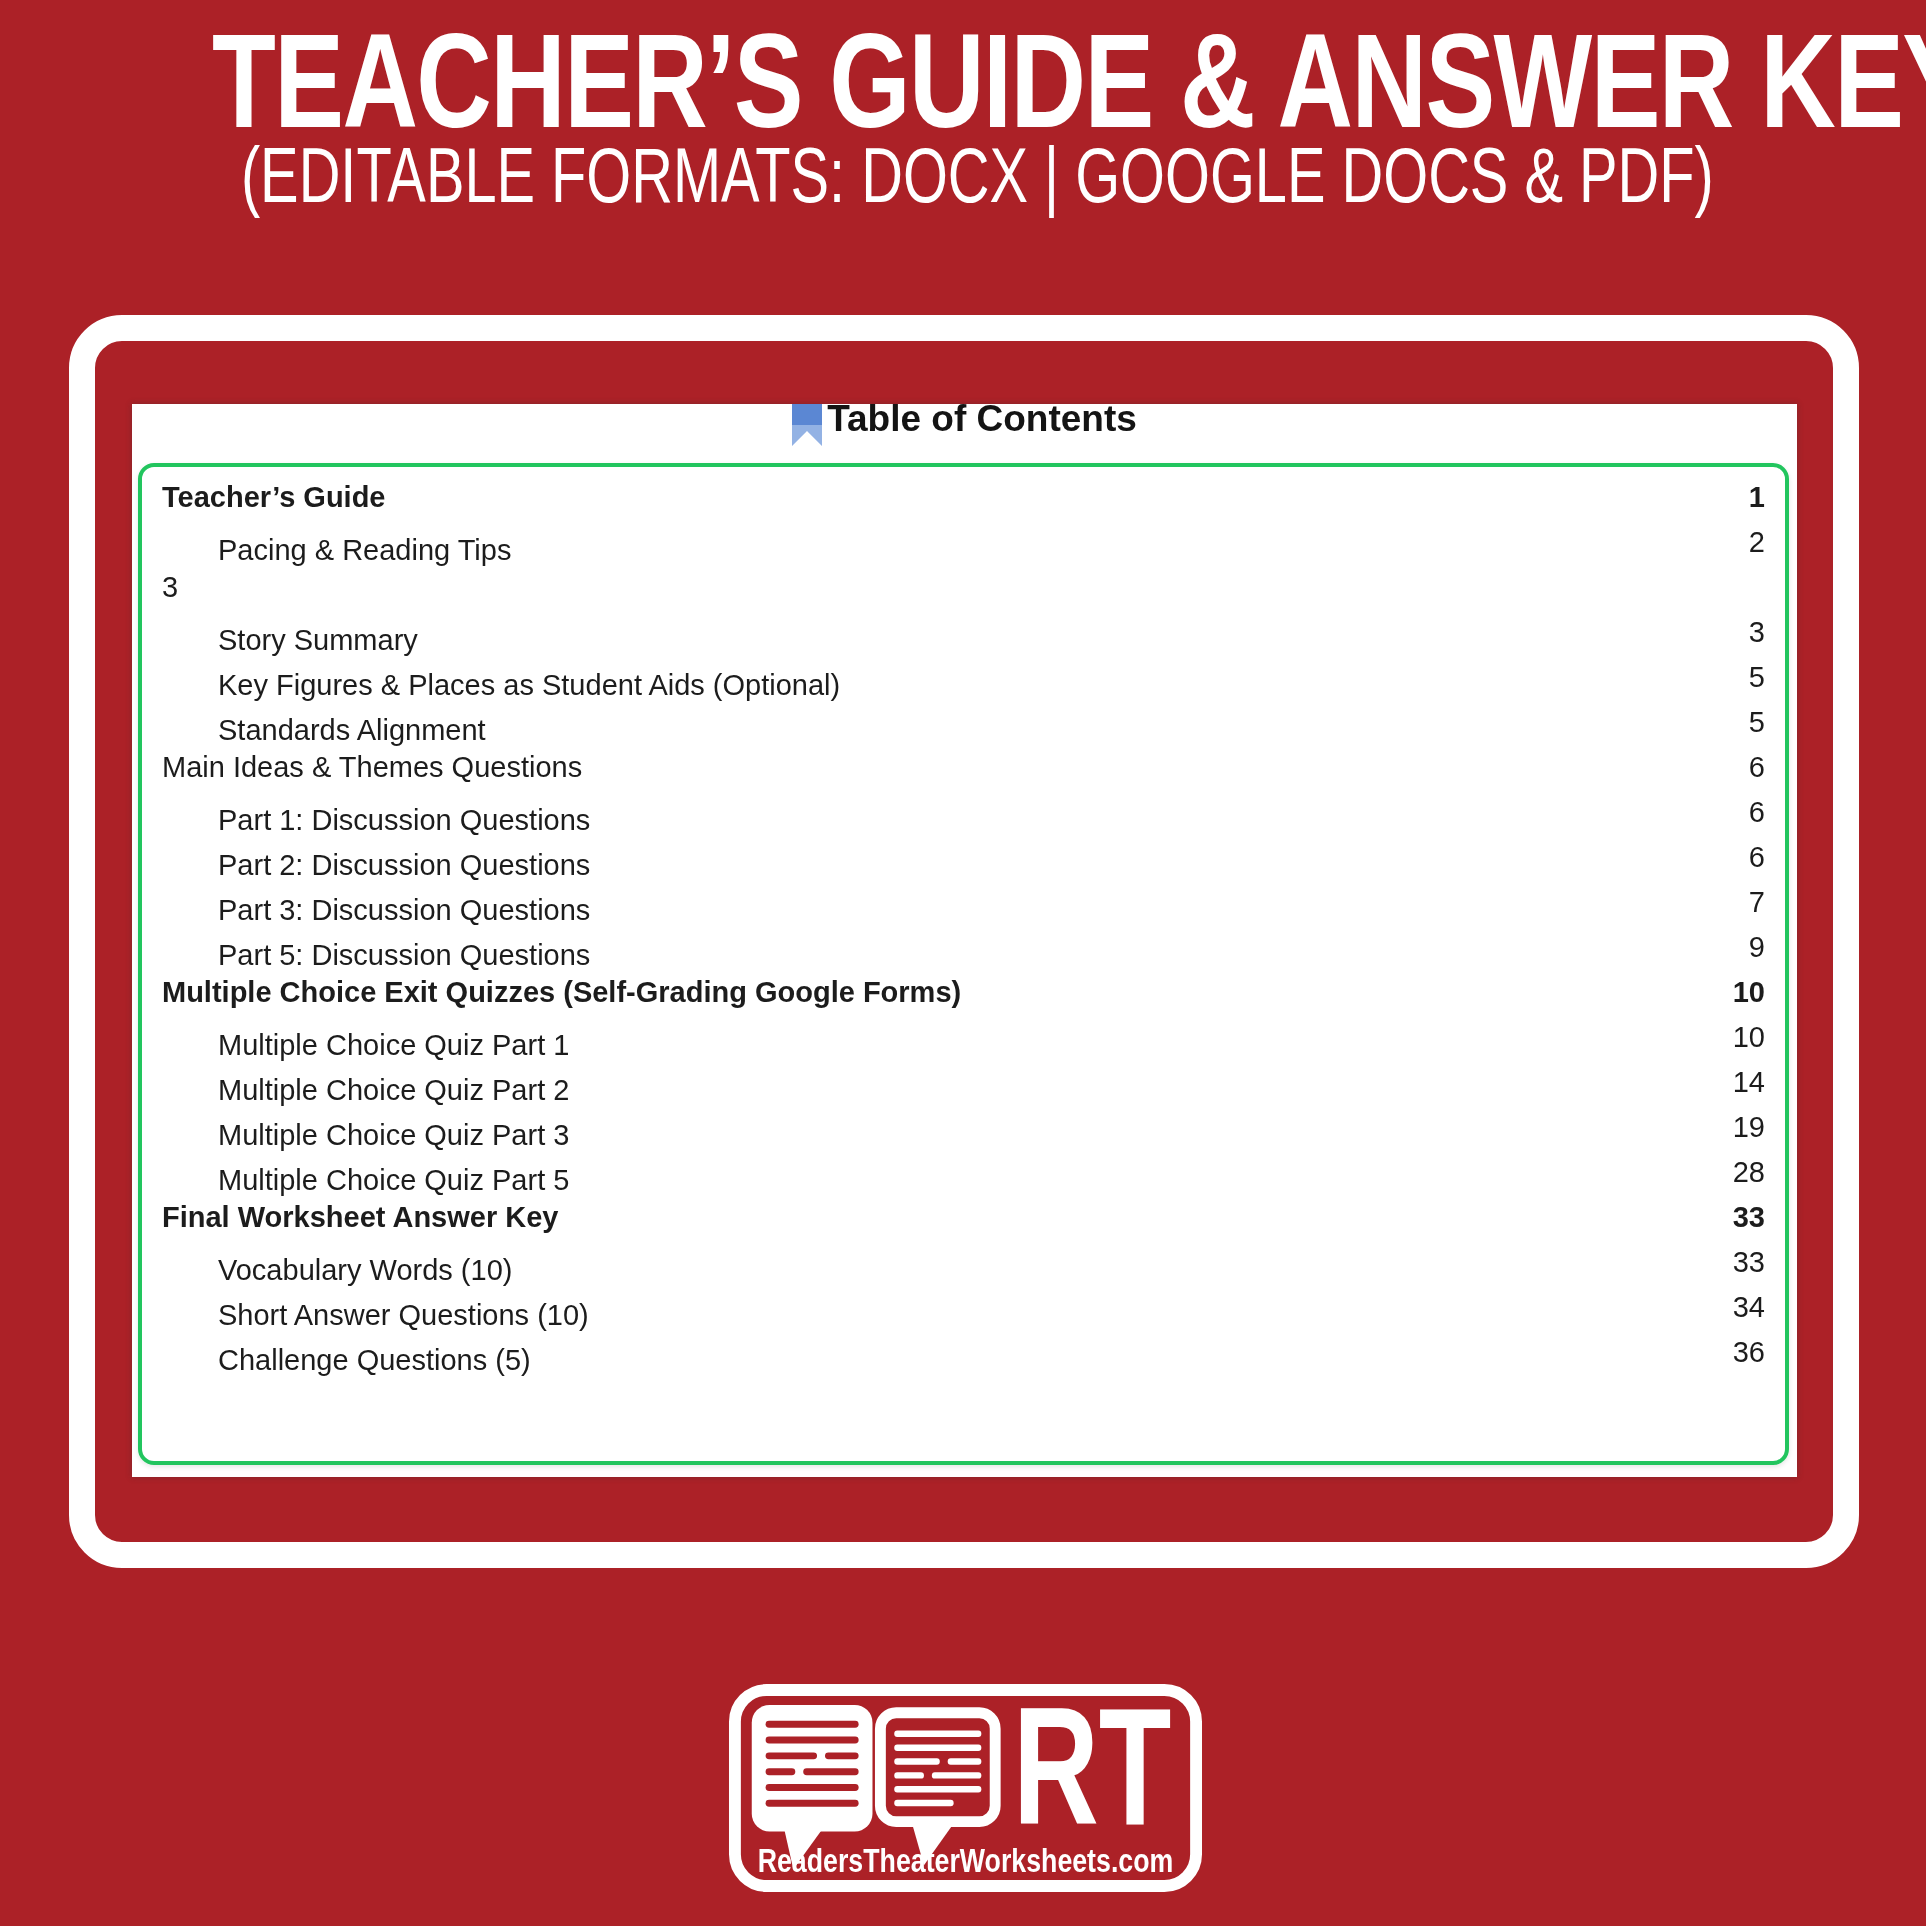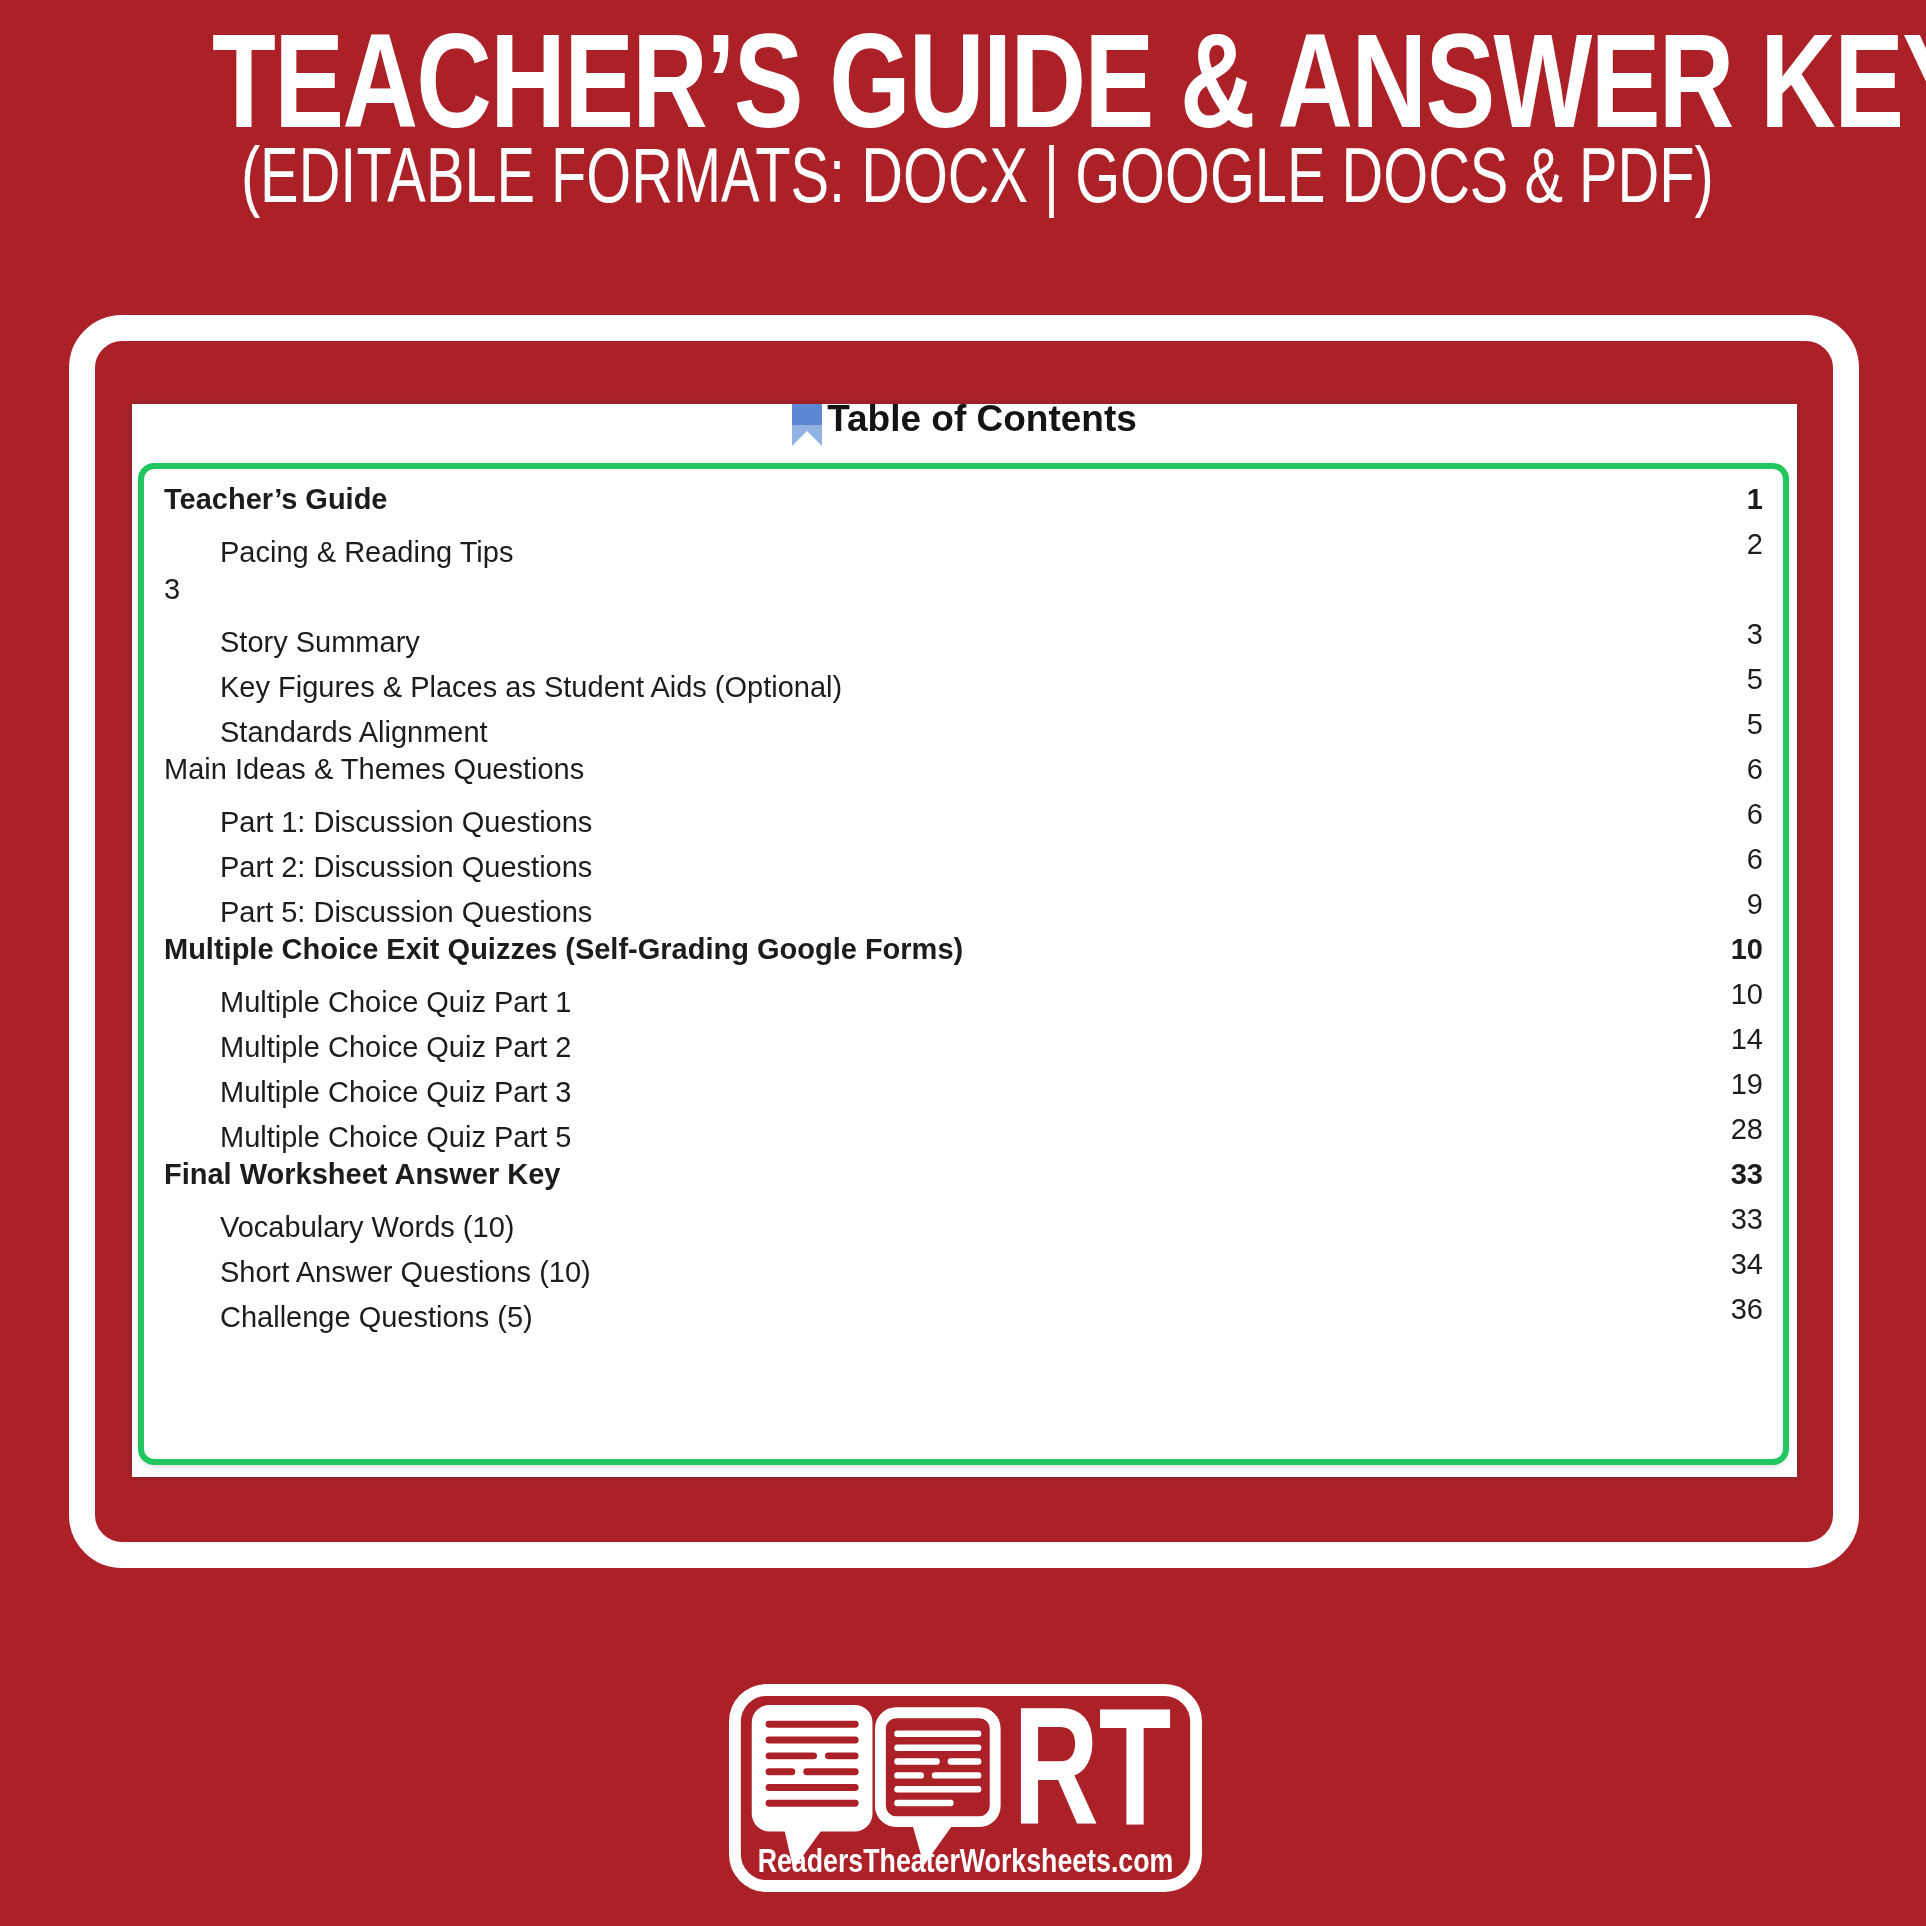--- a/index.html
+++ b/index.html
@@ -43,21 +43,21 @@
     display:flex; justify-content:center; align-items:flex-start;
   }
   .bookmark-wrap { width:30px; height:48px; margin-top:2px; margin-right:5px; flex:0 0 auto; }
   .doc-heading {
     font-size:37px; font-weight:bold; color:#141414; line-height:1.25;
   }
 
   .toc-box {
     position:absolute; left:6px; top:59px; width:1651px; height:1002px;
     box-sizing:border-box;
-    border:6px solid #22c55e; border-radius:16px;
+    border:4px solid #22c55e; border-radius:16px;
     box-shadow:0 2px 5px rgba(0,0,0,0.10);
     padding:8px 20px 8px 20px;
     display:flex; flex-direction:column;
   }
   .toc-row {
     height:45px; flex:0 0 auto;
     display:flex; justify-content:space-between; align-items:center;
     font-size:29px; color:#1c1c1c;
   }
   .toc-row.bold { font-weight:bold; }
@@ -118,20 +118,24 @@
       </div>
       <div class="toc-row indent">
         <span class="toc-title">Part 1: Discussion Questions</span>
         <span class="toc-page">6</span>
       </div>
       <div class="toc-row indent">
         <span class="toc-title">Part 2: Discussion Questions</span>
         <span class="toc-page">6</span>
       </div>
       <div class="toc-row indent">
+        <span class="toc-title">Part 3: Discussion Questions</span>
+        <span class="toc-page">7</span>
+      </div>
+      <div class="toc-row indent">
         <span class="toc-title">Part 5: Discussion Questions</span>
         <span class="toc-page">9</span>
       </div>
       <div class="toc-row bold">
         <span class="toc-title">Multiple Choice Exit Quizzes (Self-Grading Google Forms)</span>
         <span class="toc-page">10</span>
       </div>
       <div class="toc-row indent">
         <span class="toc-title">Multiple Choice Quiz Part 1</span>
         <span class="toc-page">10</span>

